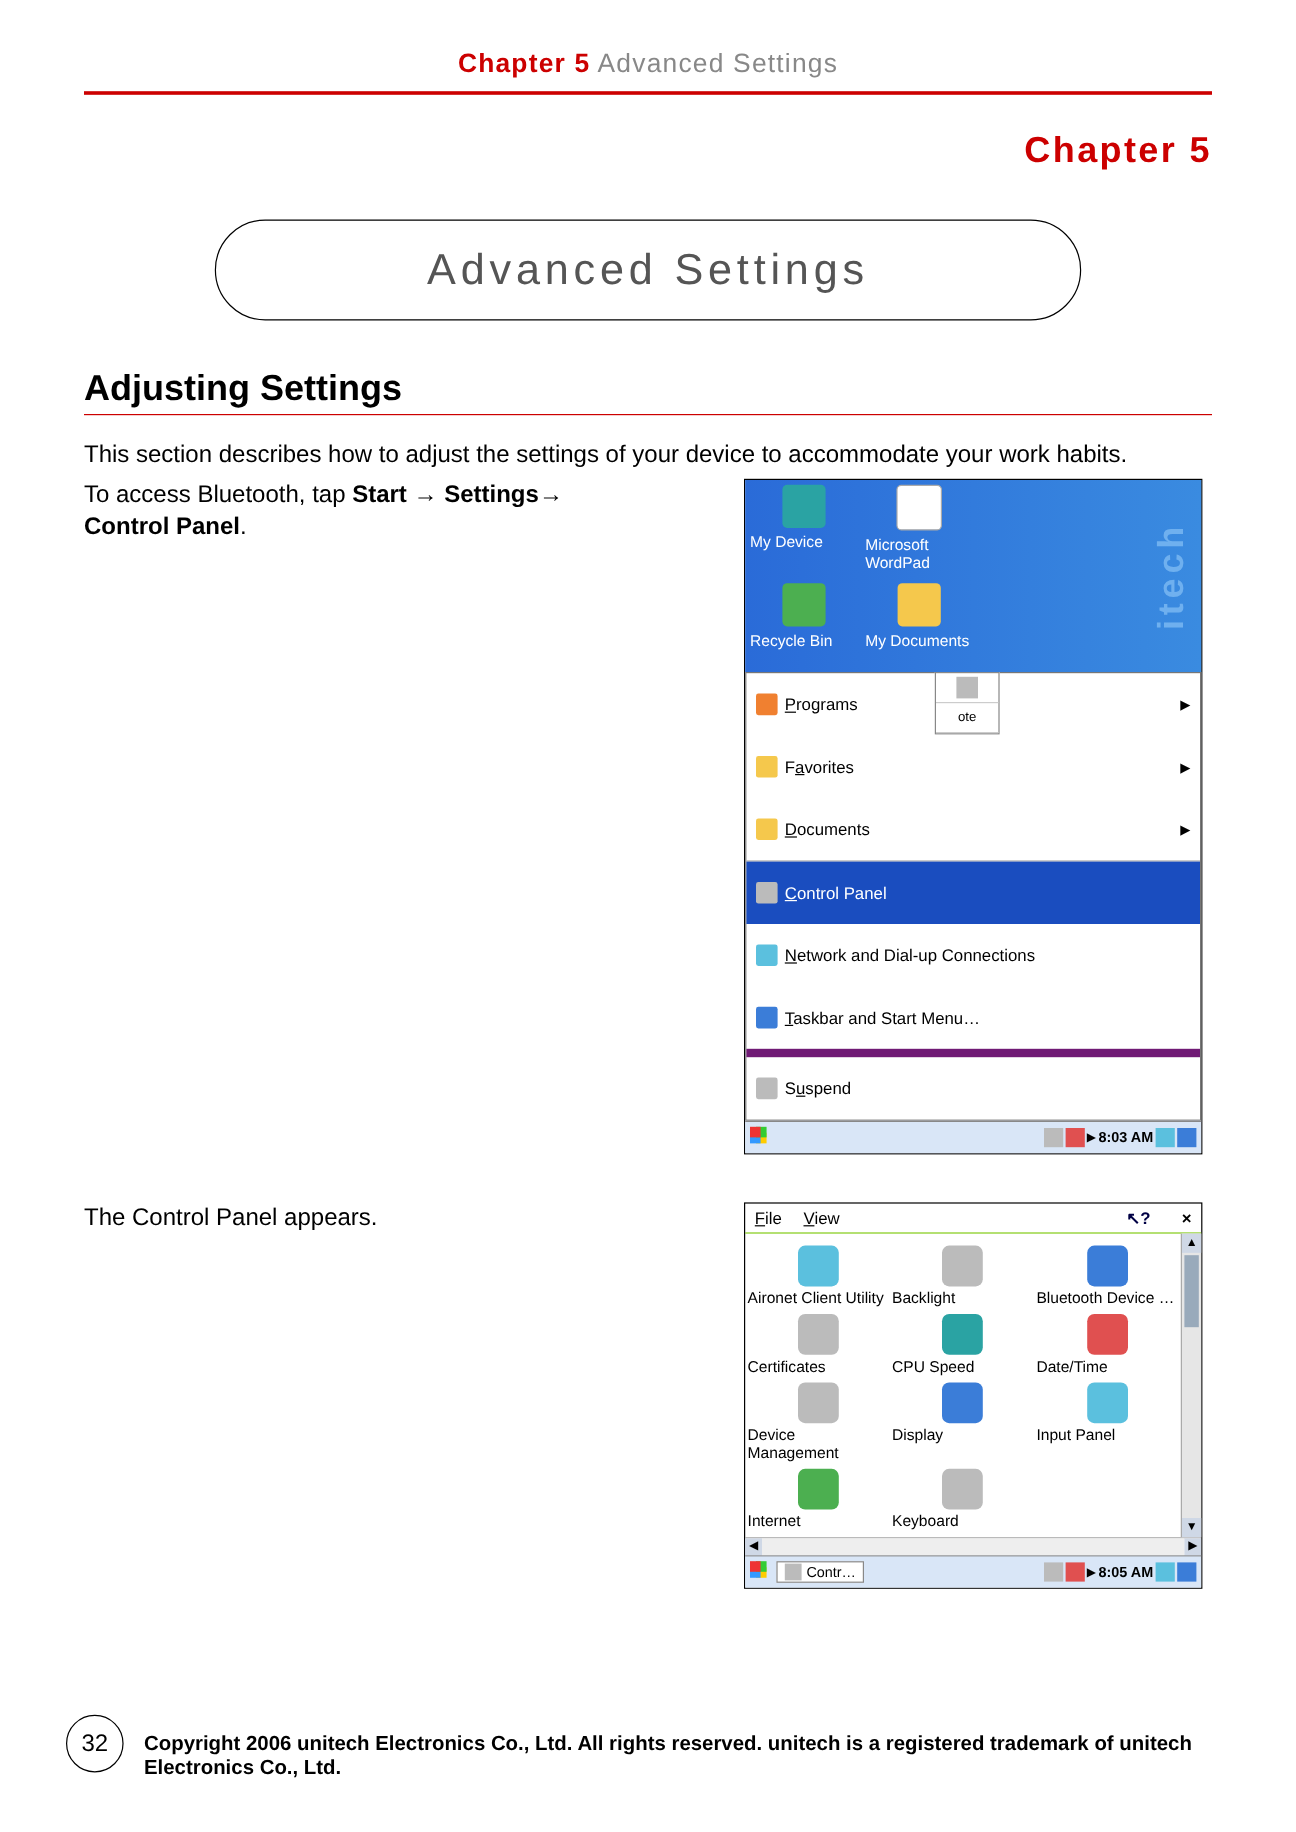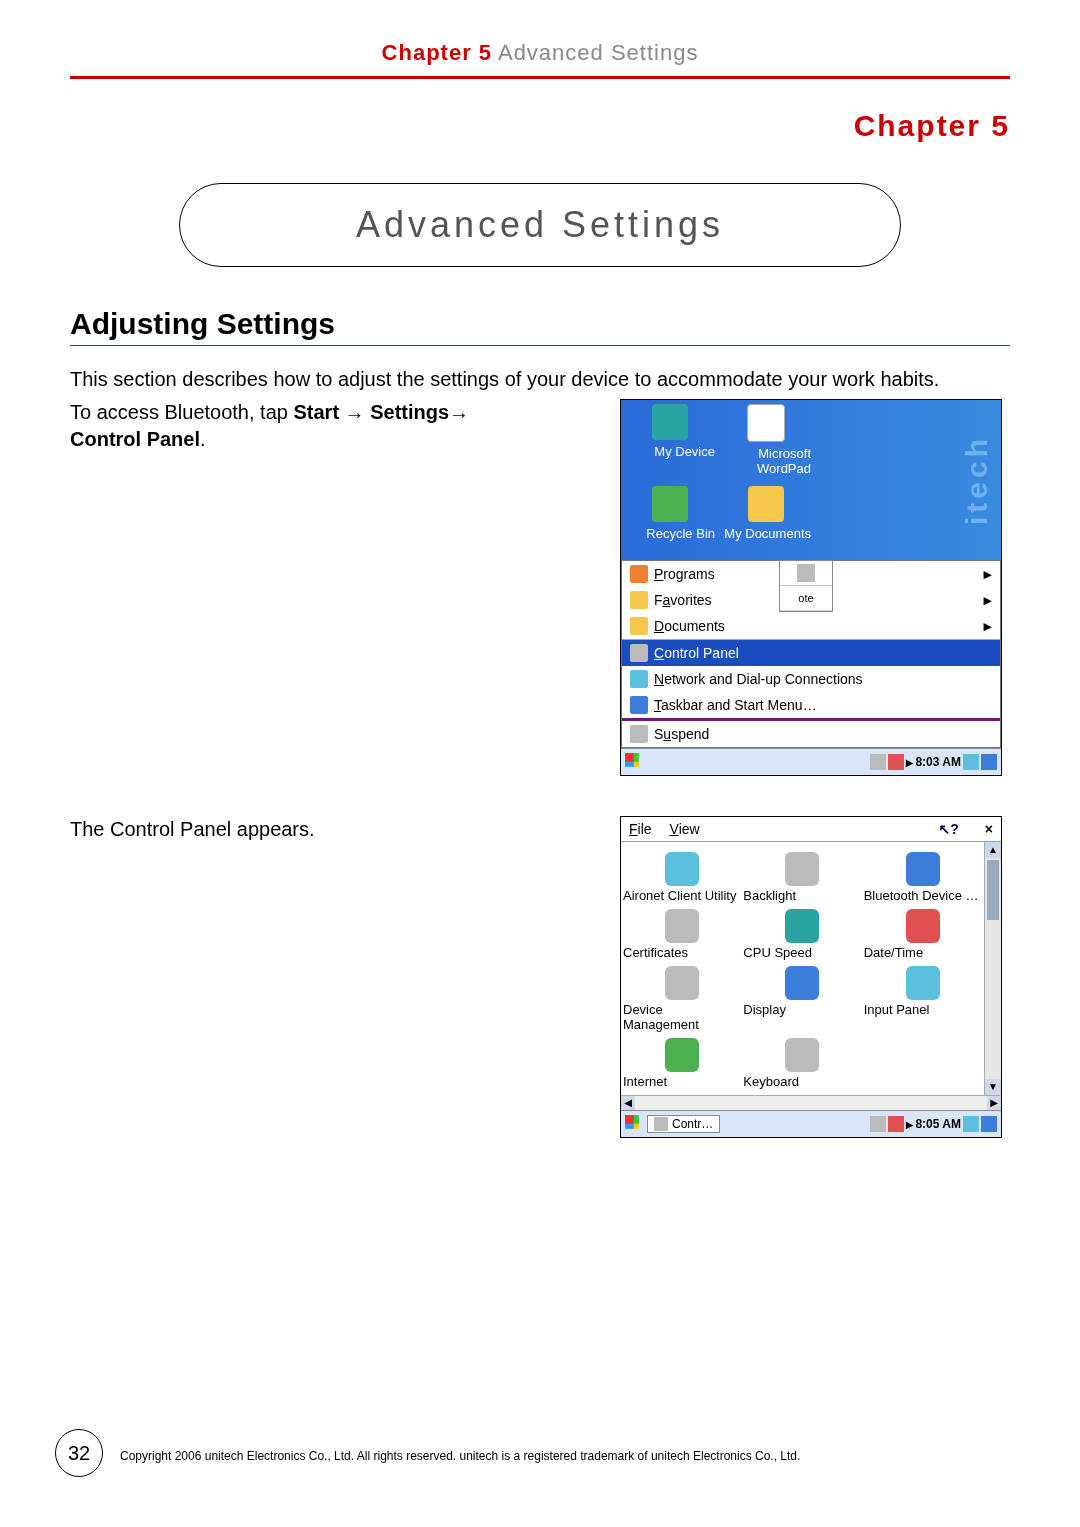--- a/index.html
+++ b/index.html
@@ -26,28 +26,28 @@
   p.body { font-size:20px; line-height:1.35; margin:0 0 6px 0; }
   .two-col { display:flex; align-items:flex-start; gap:20px; }
   .col-text { flex:1; }
   .col-shot { width:390px; }
   .screenshot {
     width:380px; border:1px solid #000; font-size:14px;
     background:#fff; position:relative; margin-bottom:30px;
   }
   
   .desk-bg { background:linear-gradient(90deg,#2a6bd8,#3a8be0); height:160px; position:relative; }
-  .d-icon { position:absolute; width:90px; text-align:right; color:#fff; font-size:13px; }
+  .d-icon { position:absolute; width:90px; text-align:left; color:#fff; font-size:13px; }
   .d-icon .box { width:36px; height:36px; margin:0 auto 4px auto; border-radius:4px; }
   .wallmark { position:absolute; right:6px; top:10px; bottom:10px; width:36px;
               writing-mode:vertical-rl; transform:rotate(180deg);
               color:#6fb0ef; font-size:30px; font-weight:bold; letter-spacing:4px;
               display:flex; align-items:center; justify-content:center; }
   .start-menu { background:#fff; border:1px solid #777; }
-  .sm-row { padding:4px 8px; display:flex; align-items:center; gap:6px; font-size:14px; }
+  .sm-row { padding:17px 8px; display:flex; align-items:center; gap:6px; font-size:14px; }
   .sm-row .mn-ic { width:18px; height:18px; display:inline-block; border-radius:2px; }
   .sm-sub { border-top:1px solid #aaa; }
   .sm-row.sel { background:#1a4dbf; color:#fff; }
   .sm-row .arrow { margin-left:auto; font-size:11px; }
   .taskbar { height:26px; background:#d9e6f7; border-top:1px solid #888; display:flex; align-items:center; font-size:12px; }
   .tb-start { width:26px; height:100%; display:flex; align-items:center; justify-content:center; }
   .tb-flag { width:18px; height:18px; }
   .tb-tray { margin-left:auto; display:flex; align-items:center; gap:2px; padding-right:4px; height:100%; }
   .tb-tray span { display:inline-flex; align-items:center; }
   .tb-time { font-weight:bold; font-size:12px; }
@@ -69,22 +69,22 @@
   .hscroll { height:14px; border-top:1px solid #aaa; display:flex; }
   .hscroll .l,.hscroll .r { width:14px; background:#cfd8e6; text-align:center; font-size:10px; line-height:14px; }
   .hscroll .track { flex:1; background:#eee; }
   .tb-task { border:1px solid #888; background:#fff; padding:1px 6px; font-size:12px; display:flex; align-items:center; gap:4px; }
   
   .ul { text-decoration:underline; }
   
   .pg-num { position:absolute; left:55px; bottom:50px; width:46px; height:46px;
             border:1px solid #000; border-radius:50%; display:flex;
             align-items:center; justify-content:center; font-size:20px; }
-  .copyright { position:absolute; left:120px; right:70px; bottom:64px;
-               font-size:12px; }
+  .copyright { position:absolute; left:120px; right:70px; bottom:44px;
+               font-size:17px;font-weight:bold; }
   
   .bg-blue{background:#3b7dd8;} .bg-teal{background:#2aa3a3;} .bg-green{background:#4caf50;}
   .bg-gold{background:#f5c84c;} .bg-orange{background:#f08030;} .bg-grey{background:#bbb;}
   .bg-red{background:#e05050;} .bg-cyan{background:#5bc0de;} .bg-white{background:#fff;border:1px solid #aaa;}
   .winflag {
     background:
       linear-gradient(#e33,#e33) 0 0/49% 49% no-repeat,
       linear-gradient(#3c3,#3c3) 51% 0/49% 49% no-repeat,
       linear-gradient(#39f,#39f) 0 51%/49% 49% no-repeat,
       linear-gradient(#fc0,#fc0) 51% 51%/49% 49% no-repeat;
@@ -171,21 +171,21 @@
             </div>
             <div class="sm-row">
               <span class="mn-ic bg-cyan"></span>
               <span><span class="ul">N</span>etwork and Dial-up Connections</span>
             </div>
             <div class="sm-row">
               <span class="mn-ic bg-blue"></span>
               <span><span class="ul">T</span>askbar and Start Menu…</span>
             </div>
           </div>
-          <div class="sm-row" style="border-top:3px solid #701a75;">
+          <div class="sm-row" style="border-top:7px solid #701a75;">
             <span class="mn-ic bg-grey"></span>
             <span>S<span class="ul">u</span>spend</span>
           </div>
         </div>
 
         <div class="taskbar">
           <div class="tb-start">
             <div class="tb-flag winflag"></div>
           </div>
           <div class="tb-tray">

